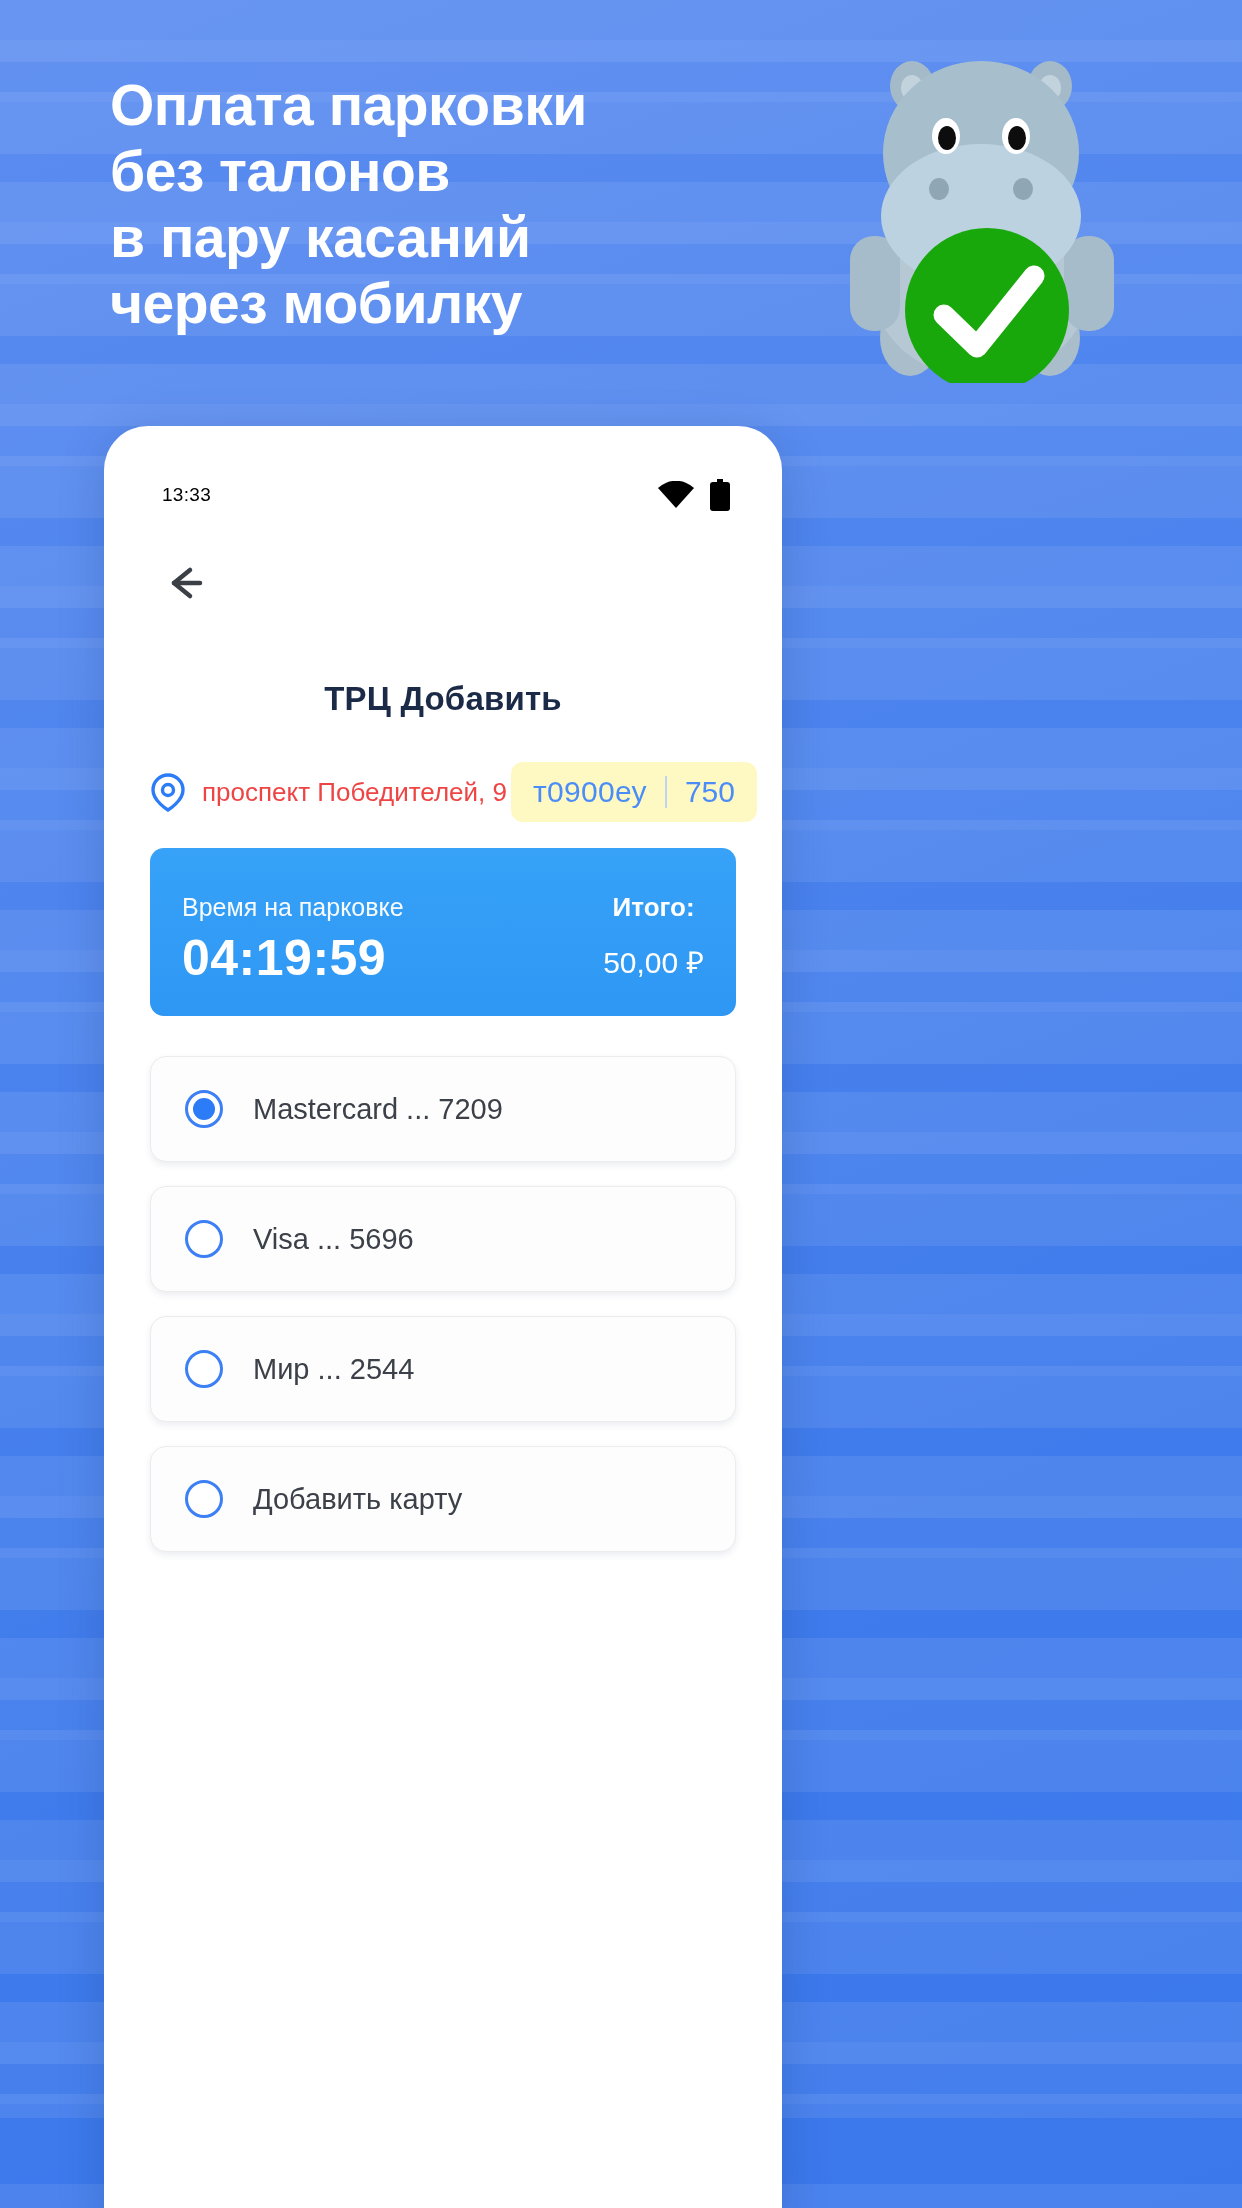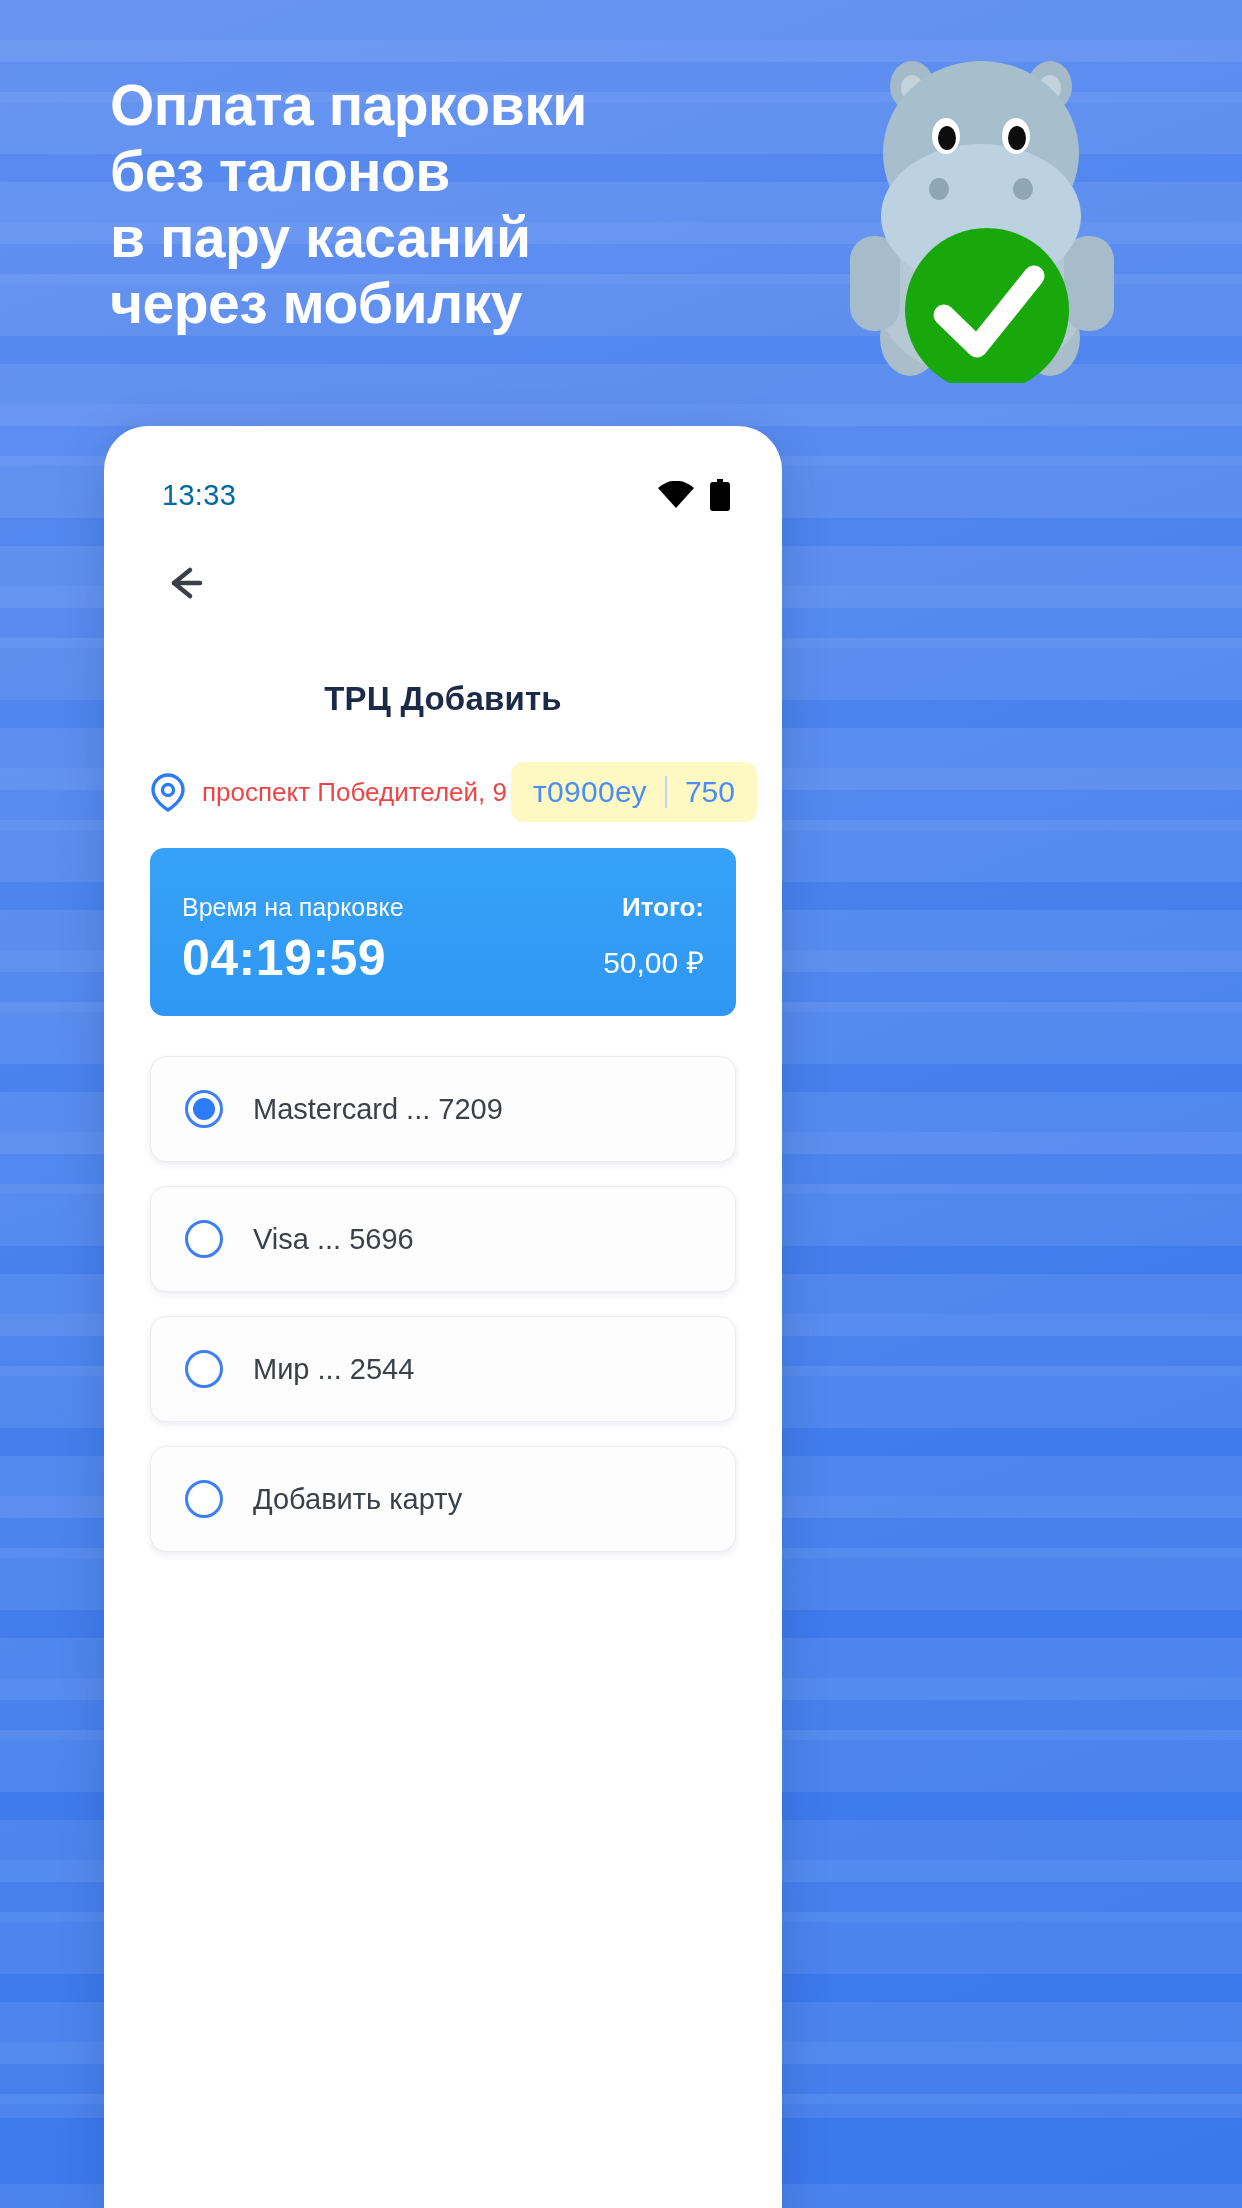--- a/index.html
+++ b/index.html
@@ -59,21 +59,21 @@
     box-shadow:0 10px 46px rgba(20,50,110,.22);
     overflow:hidden;
     z-index:5;
   }
 
   .statusbar {
     display:flex; align-items:center; justify-content:space-between;
     padding:46px 52px 0 58px;
     height:92px;
   }
-  .clock { font-size:29px; color:#0369a1; letter-spacing:.3px; }
+  .clock { font-size:19px; color:#000000; letter-spacing:.3px; }
   .status-icons { display:flex; align-items:center; gap:16px; }
 
   .backrow { padding:42px 0 0 58px; }
   .back-btn { width:46px; height:46px; display:block; }
 
   .screen-body { padding:0 46px; }
 
   .venue-title {
     text-align:center;
     font-size:33px;
@@ -111,21 +111,21 @@
     border-radius:14px;
     padding:26px 32px 30px 32px;
     display:flex; align-items:flex-end; justify-content:space-between;
     height:168px;
   }
   .timer-left .t-label { color:#ffffff; font-size:25px; opacity:.97; }
   .timer-left .t-value {
     color:#ffffff; font-size:50px; font-weight:bold;
     margin-top:8px; letter-spacing:.5px; line-height:56px;
   }
-  .timer-right { text-align:right; padding-bottom:4px;margin-left:10px; }
+  .timer-right { text-align:center; padding-bottom:4px;margin-left:10px; }
   .timer-right .s-label { color:#ffffff; font-size:26px; font-weight:bold; }
   .timer-right .s-value { color:#ffffff; font-size:30px; margin-top:18px; }
 
   .cards-list { margin-top:40px; display:flex; flex-direction:column; gap:24px; }
   .card-row {
     background:#fdfdfd;
     border:1px solid #ececee;
     border-radius:16px;
     height:106px;
     display:flex; align-items:center;

